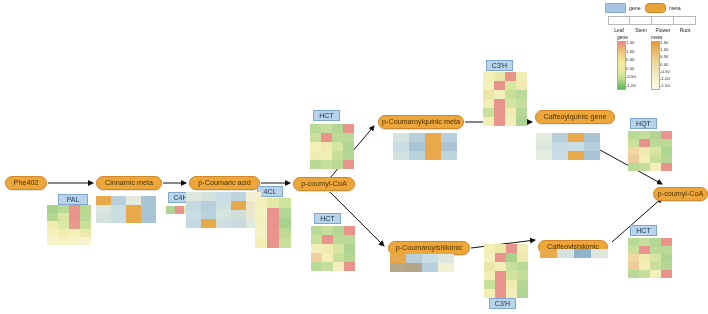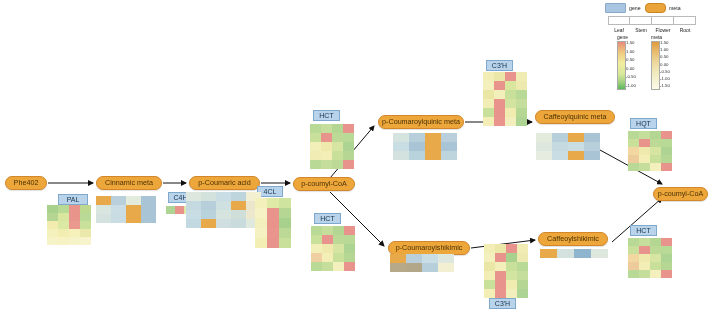--- a/index.html
+++ b/index.html
@@ -57,23 +57,23 @@
     <line x1="600" y1="150" x2="662" y2="184" stroke="#111" stroke-width="1" marker-end="url(#ah)"></line>
     <line x1="612" y1="242" x2="662" y2="198" stroke="#111" stroke-width="1" marker-end="url(#ah)"></line>
   </svg>
 
   <div id="nodes-layer">
       <div class="node" style="left: 5px; top: 176px; width: 42px;">Phe402</div>
       <div class="node" style="left: 96px; top: 176px; width: 66px;">Cinnamic meta</div>
       <div class="node" style="left: 189px; top: 176px; width: 71px;">p-Coumaric acid</div>
       <div class="node" style="left: 293px; top: 177px; width: 62px;">p-coumyl-CoA</div>
       <div class="node" style="left: 378px; top: 115px; width: 86px;">p-Coumaroylquinic  meta</div>
-      <div class="node" style="left: 535px; top: 110px; width: 80px;">Caffeoylquinic meta</div>
+      <div class="node" style="left: 535px; top: 110px; width: 80px;">Caffeoylquinic gene</div>
       <div class="node" style="left: 388px; top: 241px; width: 82px;">p-Coumaroylshikimic</div>
-      <div class="node" style="left: 538px; top: 232px; width: 70px;">Caffeoylshikimic</div>
+      <div class="node" style="left: 538px; top: 240px; width: 70px;">Caffeoylshikimic</div>
       <div class="node" style="left: 653px; top: 187px; width: 55px;">p-coumyl-CoA</div>
     </div>
   <div id="enz-layer">
       <div class="enz" style="left: 58px; top: 194px; width: 30px;">PAL</div>
       <div class="enz" style="left: 168px; top: 192px; width: 25px;">C4H</div>
       <div class="enz" style="left: 257px; top: 186px; width: 26px;">4CL</div>
       <div class="enz" style="left: 313px; top: 110px; width: 27px;">HCT</div>
       <div class="enz" style="left: 314px; top: 213px; width: 27px;">HCT</div>
       <div class="enz" style="left: 486px; top: 60px; width: 27px;">C3'H</div>
       <div class="enz" style="left: 489px; top: 298px; width: 27px;">C3'H</div>

